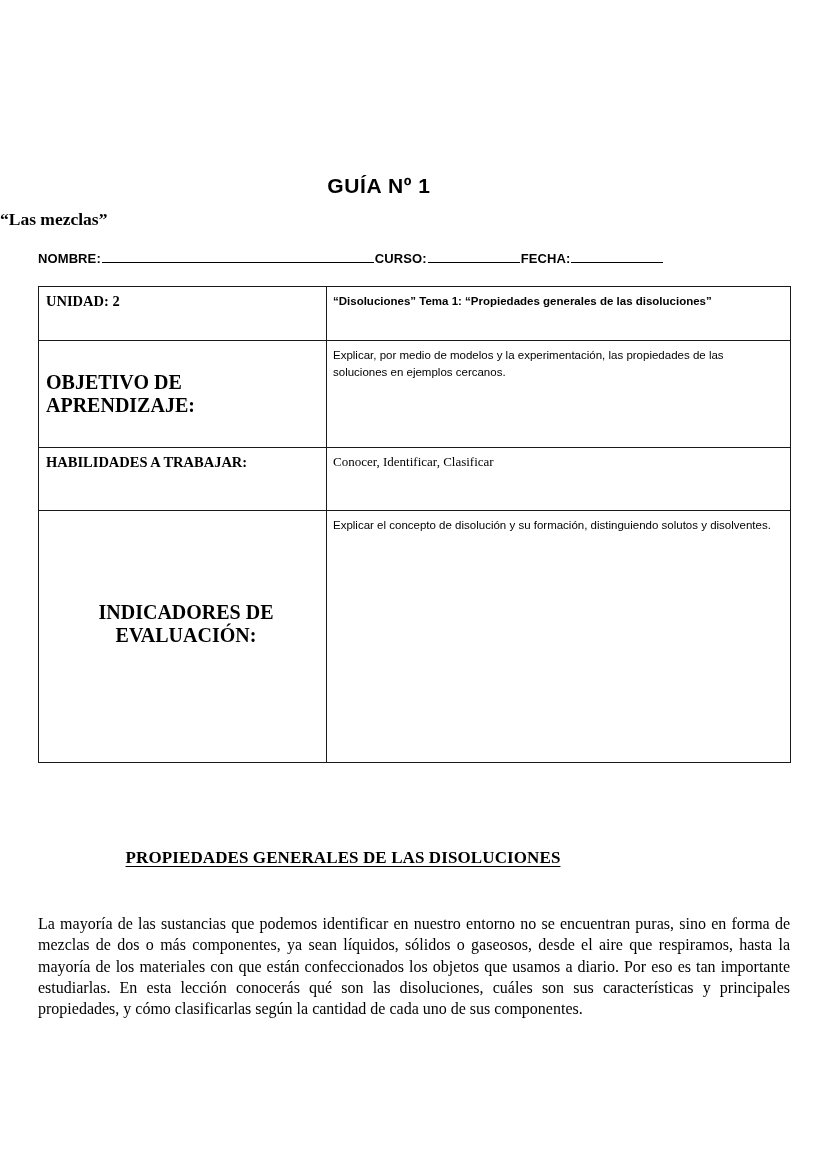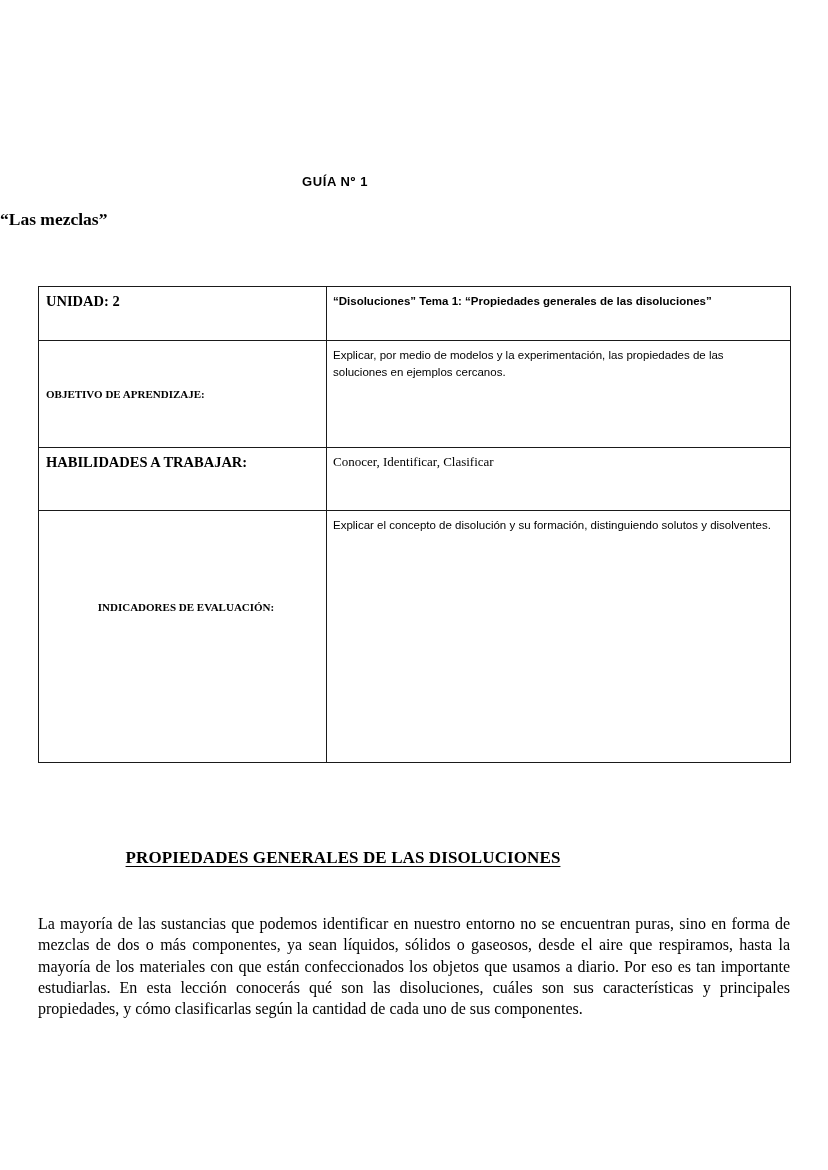--- a/index.html
+++ b/index.html
@@ -23,22 +23,23 @@
 
   
   .title-main {
     position: absolute;
     left: 0;
     top: 174px;
     width: 670px;
     text-align: center;
     font-family: "Liberation Sans", "DejaVu Sans", sans-serif;
     font-weight: bold;
-    font-size: 13px;
+    font-size: 21px;
     letter-spacing: 0.6px;
+    padding-left: 44px;
   }
   .title-sub {
     position: absolute;
     left: 0;
     top: 209px;
     width: 828px;
     font-family: "Liberation Serif", "DejaVu Serif", serif;
     font-weight: bold;
     font-size: 17.5px;
   }
@@ -85,21 +86,21 @@
 
   .cell-label {
     font-family: "Liberation Serif", "DejaVu Serif", serif;
     font-weight: bold;
     font-size: 14.5px;
     padding: 6px 0 0 7px;
   }
   .cell-label-mid {
     font-family: "Liberation Serif", "DejaVu Serif", serif;
     font-weight: bold;
-    font-size: 11px;
+    font-size: 20px;
     padding: 0 0 0 7px;
   }
   .cell-value-sans {
     font-family: "Liberation Sans", "DejaVu Sans", sans-serif;
     font-size: 11.5px;
     line-height: 1.5;
     padding: 6px 10px 0 6px;
   }
   .cell-value-sans.bold { font-weight: bold; font-size: 11.5px; }
   .cell-value-serif {
@@ -153,20 +154,23 @@
   }
 </style>
 </head>
 <body>
 
 <div class="page">
 
   <div class="title-main">GUÍA  Nº  1</div>
   <div class="title-sub">“Las mezclas”</div>
 
+  <div class="form-line">
+    <span>NOMBRE:</span><span class="rule rule-nombre"></span><span>CURSO:</span><span class="rule rule-curso"></span><span>FECHA:</span><span class="rule rule-fecha"></span>
+  </div>
 
   <table class="info-table">
     <colgroup>
       <col class="col-label">
       <col class="col-value">
     </colgroup>
     <tbody>
       <tr class="row-1">
         <td>
           <div class="cell-label">UNIDAD: 2</div>

